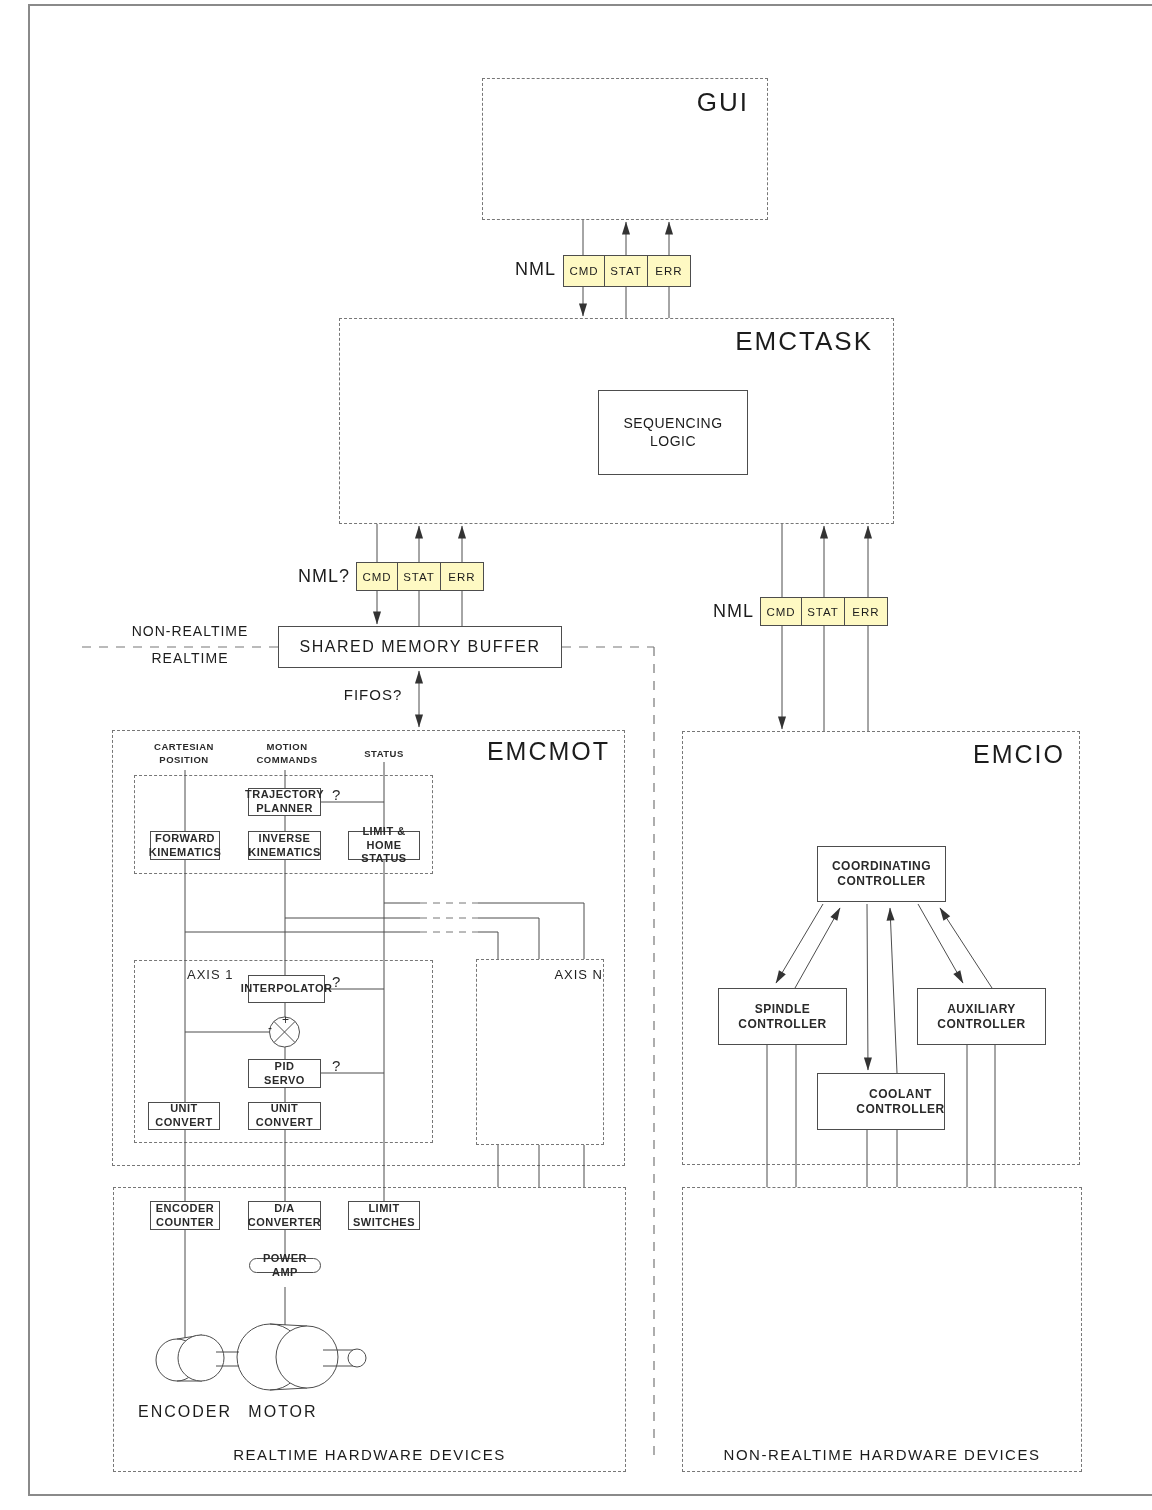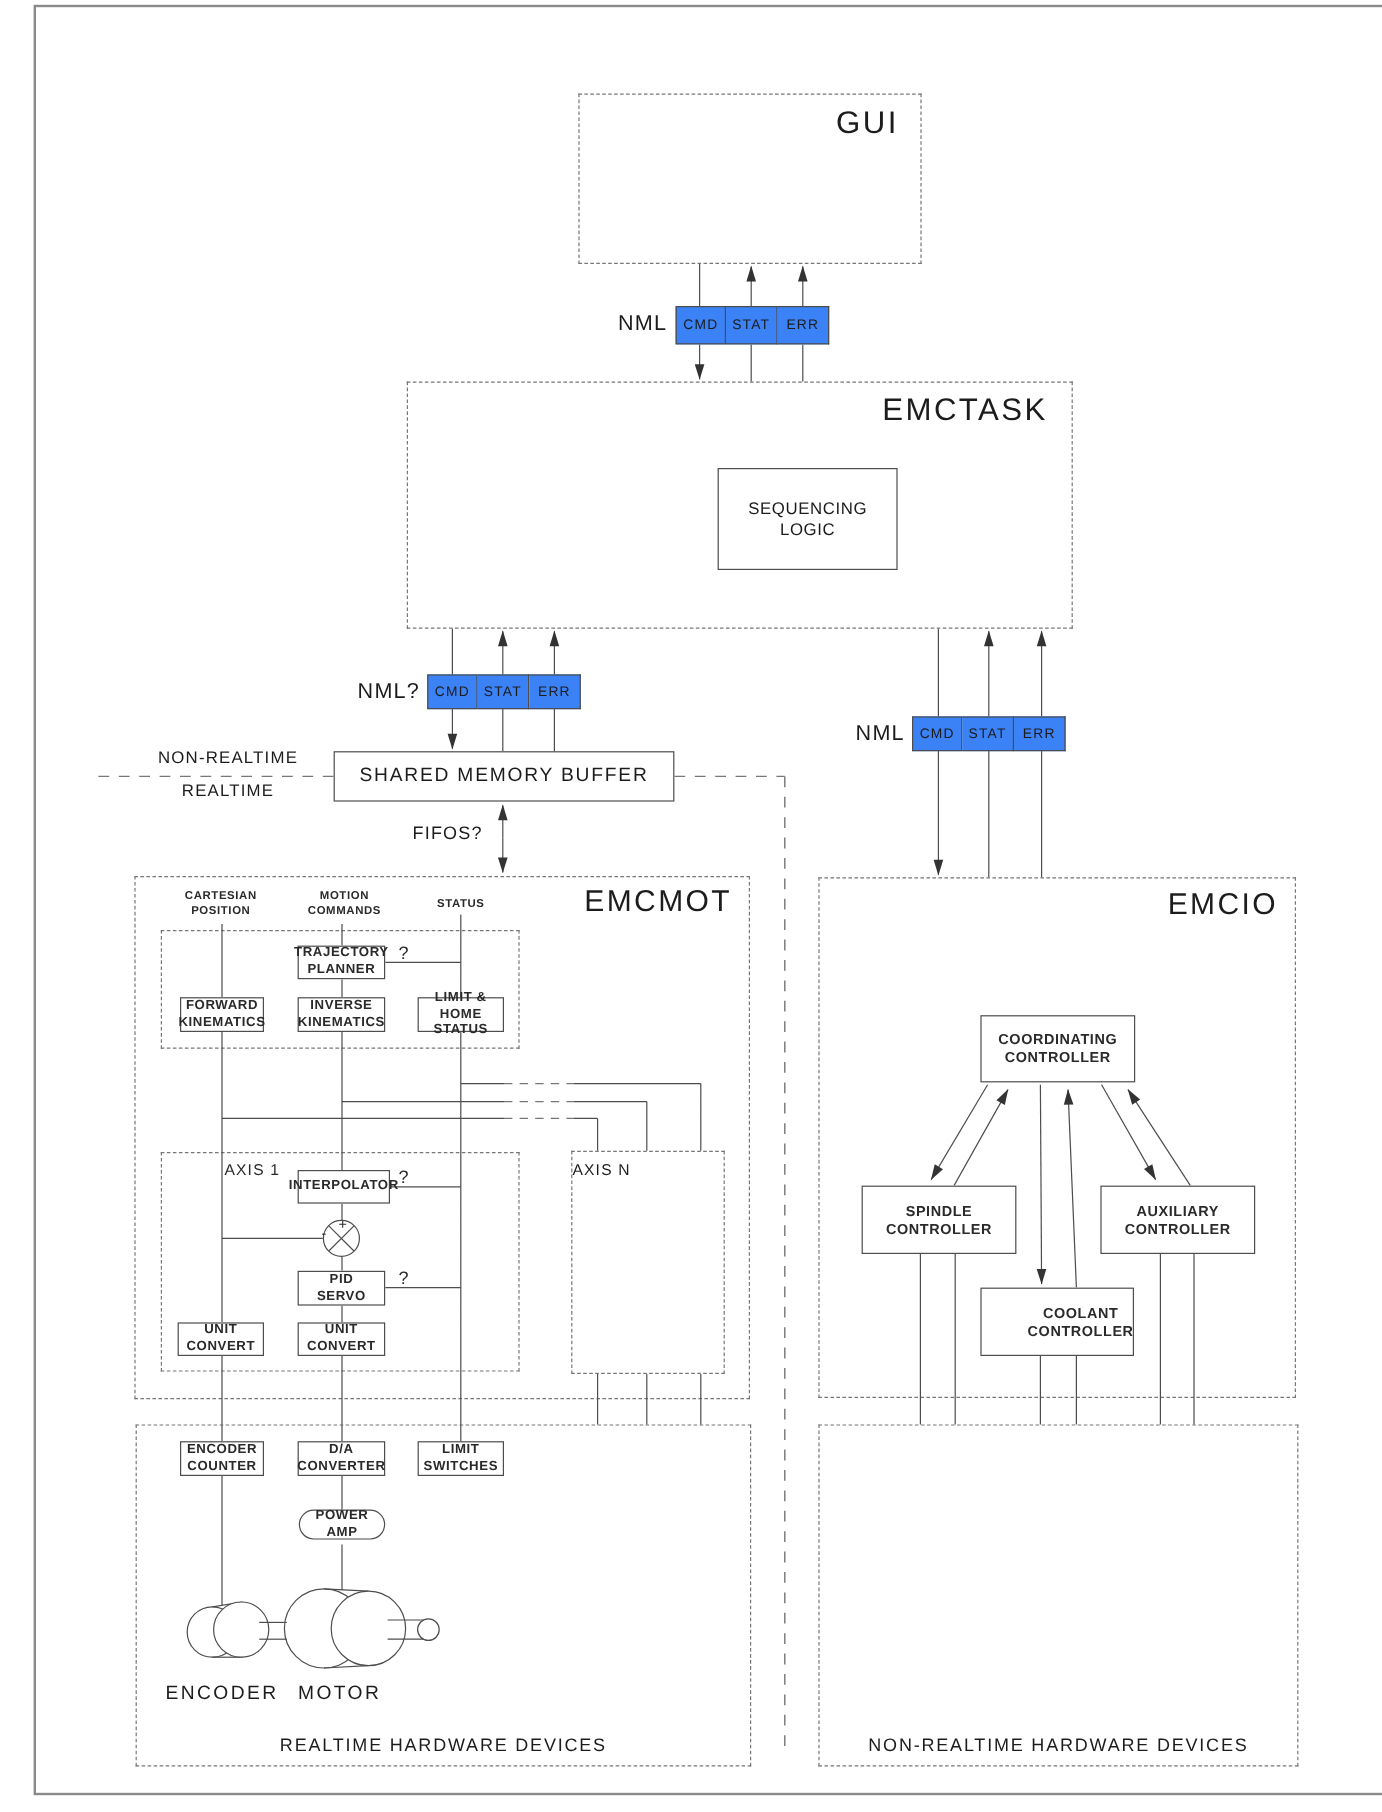--- a/index.html
+++ b/index.html
@@ -10,21 +10,21 @@
   .frame{position:absolute;left:8px;top:4px;width:1136px;height:1492px;
     border:2px solid #8a8a8a;box-sizing:border-box;}
   .abs{position:absolute;box-sizing:border-box;}
   .dbox{position:absolute;box-sizing:border-box;border:1px dashed #777;background:transparent;}
   .box{position:absolute;box-sizing:border-box;border:1px solid #4d4d4d;background:#fff;
     display:flex;align-items:center;justify-content:center;text-align:center;}
   .lbl{white-space:pre-line;line-height:1.25;letter-spacing:0.5px;}
   .title{position:absolute;font-size:26px;letter-spacing:2px;color:#1c1c1c;}
   .nml-label{position:absolute;font-size:18px;letter-spacing:1px;text-align:right;}
   .cells{position:absolute;display:flex;}
-  .cell{border:1px solid #4d4d4d;background:#3b82f6;display:flex;align-items:center;
+  .cell{border:1px solid #4d4d4d;background:#fef9c3;display:flex;align-items:center;
     justify-content:center;font-size:11.5px;letter-spacing:1px;box-sizing:border-box;}
   .cell + .cell{border-left:none;}
   .colhdr{position:absolute;font-size:9.5px;letter-spacing:0.5px;text-align:center;
     line-height:1.35;white-space:pre-line;font-weight:bold;color:#2a2a2a;}
   .small{font-size:11px;font-weight:bold;color:#2a2a2a;line-height:1.35;}
   .med{font-size:12px;font-weight:bold;color:#2a2a2a;letter-spacing:0.5px;}
   .qmark{position:absolute;font-size:15px;color:#2a2a2a;}
   .hwlbl{position:absolute;font-size:15px;letter-spacing:1.5px;text-align:center;}
   svg.wires{position:absolute;left:0;top:0;}
 </style>
@@ -48,21 +48,21 @@
 
   <div class="dbox" style="left:662px;top:731px;width:398px;height:434px;">
     <div class="title" style="top:8px;right:14px;font-size:25px;">EMCIO</div>
   </div>
 
   <div class="dbox" style="left:114px;top:775px;width:299px;height:99px;"></div>
   <div class="dbox" style="left:114px;top:960px;width:299px;height:183px;">
     <div class="abs med" style="left:52px;top:6px;font-size:13px;font-weight:normal;letter-spacing:1px;">AXIS 1</div>
   </div>
   <div class="dbox" style="left:456px;top:959px;width:128px;height:186px;">
-    <div class="abs" style="left:0;top:7px;width:100%;text-align:left;font-size:13px;letter-spacing:1px;">AXIS N</div>
+    <div class="abs" style="left:0;top:7px;width:100%;text-align:right;font-size:13px;letter-spacing:1px;">AXIS N</div>
   </div>
 
   <div class="dbox" style="left:93px;top:1187px;width:513px;height:285px;"></div>
   <div class="dbox" style="left:662px;top:1187px;width:400px;height:285px;"></div>
 
   <svg class="wires" width="1152" height="1510" viewBox="0 0 1152 1510">
     <defs>
       <marker id="arw" markerWidth="14" markerHeight="9" refX="13" refY="4.5" orient="auto" markerUnits="userSpaceOnUse">
         <path d="M0.5,0.5 L13.5,4.5 L0.5,8.5 Z" fill="#333"></path>
       </marker>
@@ -245,21 +245,21 @@
 COUNTER</span>
   </div>
   <div class="box small" style="left:228px;top:1201px;width:73px;height:29px;">
     <span class="lbl">D/A
 CONVERTER</span>
   </div>
   <div class="box small" style="left:328px;top:1201px;width:72px;height:29px;">
     <span class="lbl">LIMIT
 SWITCHES</span>
   </div>
-  <div class="box small" style="left:229px;top:1258px;width:72px;height:25px;border-radius:13px;">
+  <div class="box small" style="left:229px;top:1258px;width:72px;height:15px;border-radius:13px;">
     <span class="lbl">POWER
 AMP</span>
   </div>
 
   <div class="abs" style="left:118px;top:1403px;width:94px;text-align:center;font-size:16px;letter-spacing:2px;">ENCODER</div>
   <div class="abs" style="left:226px;top:1403px;width:74px;text-align:center;font-size:16px;letter-spacing:2px;">MOTOR</div>
 
   <div class="hwlbl" style="left:93px;top:1446px;width:513px;">REALTIME HARDWARE DEVICES</div>
   <div class="hwlbl" style="left:662px;top:1446px;width:400px;">NON-REALTIME HARDWARE DEVICES</div>
 </div>

